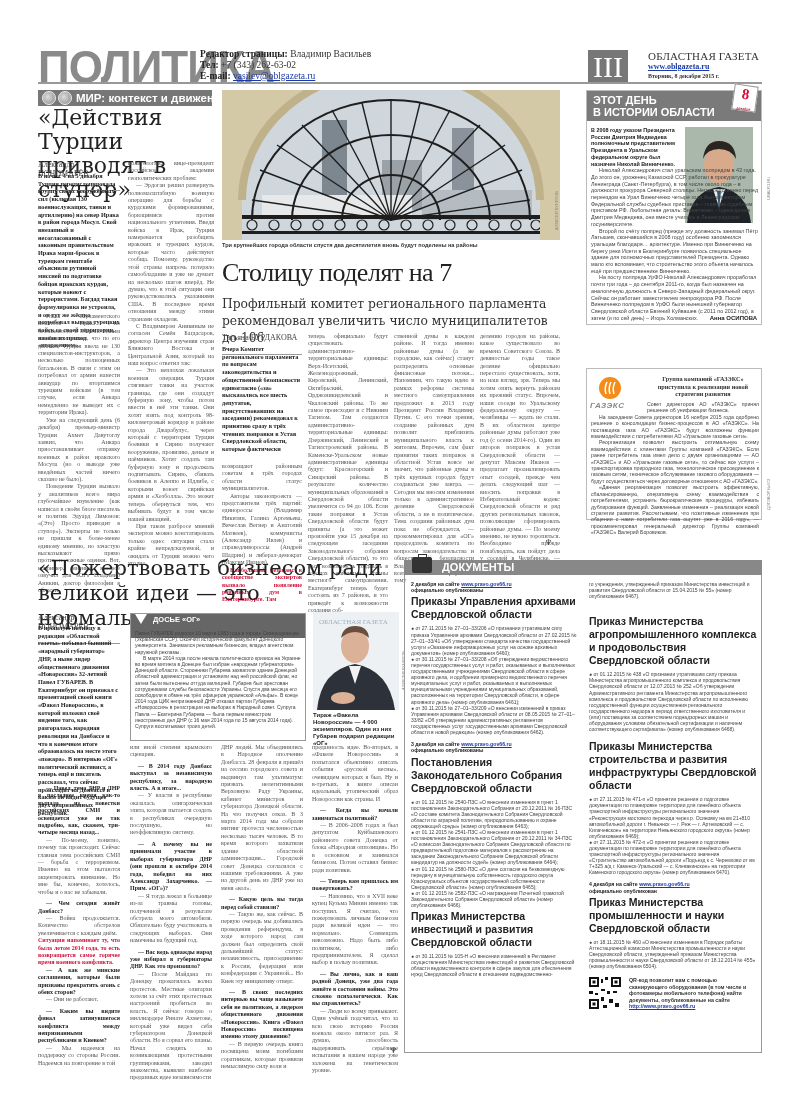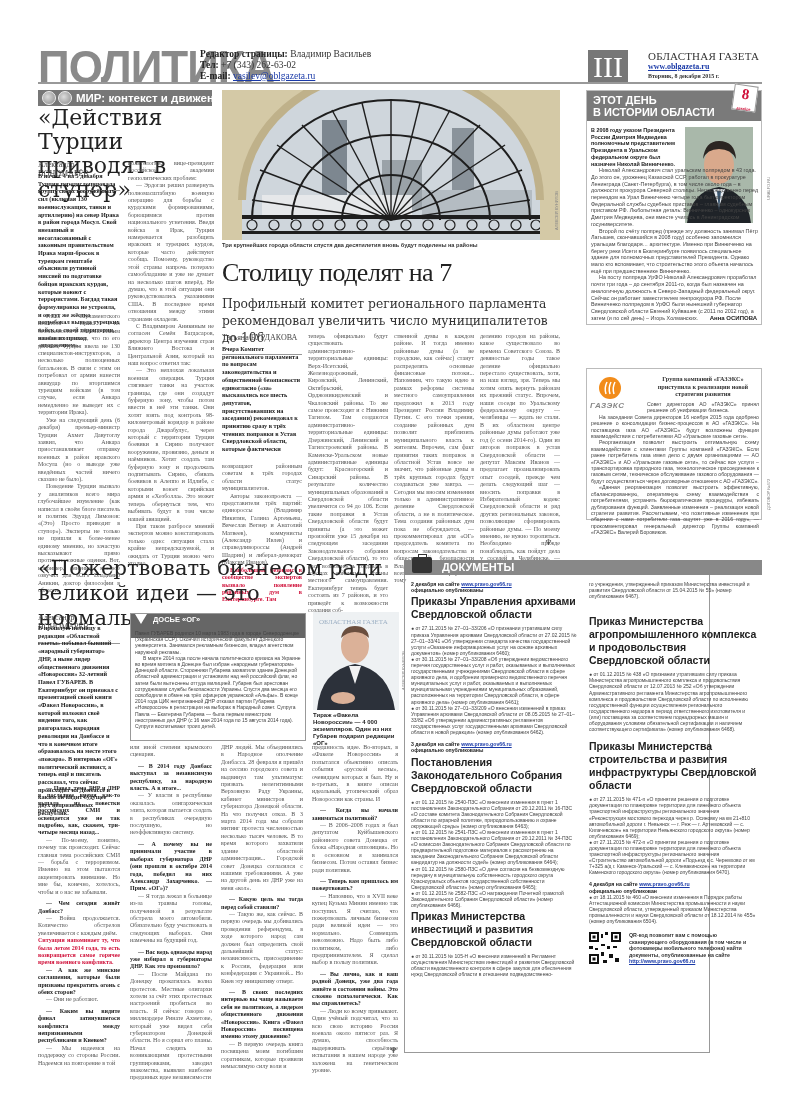--- a/index.html
+++ b/index.html
@@ -69,21 +69,21 @@
   #dossier-triangle { position: absolute; left: 4px; top: 0px; width: 0; height: 0; border-left: 6px solid transparent; border-right: 6px solid transparent; border-top: 10px solid #fff; }
   #dossier-text { position: absolute; left: 4px; top: 16px; width: 166px; font-family: "Liberation Sans", sans-serif; font-size: 5px; line-height: 6.2px; color: #444; }
   #dossier-text p { text-indent: 8px; }
   #gubarev-photo { left: 313px; top: 612px; width: 86px; height: 98px; background: linear-gradient(180deg, #eef2f5 0%, #e3e8ec 30%, #3a3f4a 70%, #2b2f38 100%); overflow: hidden; }
   #gubarev-caption { left: 313px; top: 712px; width: 86px; font-family: "Liberation Sans", sans-serif; font-weight: bold; font-size: 6px; line-height: 7px; color: #222; }
 
   
   #docs-header { left: 404px; top: 560px; width: 358px; height: 15px; background: #888; color: #fff; font-family: "Liberation Sans", sans-serif; font-weight: bold; font-size: 11px; line-height: 15px; padding-left: 38px; }
   #briefcase { position: absolute; left: 8px; top: -3px; width: 20px; height: 16px; background: #333; border-radius: 2px; }
   #briefcase::before { content: ""; position: absolute; left: 6px; top: -3px; width: 7px; height: 3px; border: 1px solid #333; border-bottom: none; }
-  #docs-box { left: 404px; top: 575px; width: 306px; height: 478px; border: 1px solid #999; border-top: none; }
+  #docs-box { left: 404px; top: 575px; width: 358px; height: 478px; border: 1px solid #999; border-top: none; }
   .doc-col { position: absolute; font-family: "Liberation Sans", sans-serif; }
   .doc-date { font-weight: bold; font-size: 5.2px; line-height: 6.2px; color: #222; }
   .doc-date a { color: #1a3aa8; text-decoration: underline; }
   .doc-title { font-weight: bold; font-size: 10.5px; line-height: 13px; color: #222; margin: 2px 0 4px 0; }
   .doc-item { font-size: 5px; line-height: 6.1px; color: #444; }
   #qr-text { font-family: "Liberation Sans", sans-serif; font-weight: bold; font-size: 5.3px; line-height: 6.4px; color: #333; }
   #qr-text a { color: #1a3aa8; text-decoration: underline; }
   .end-mark { font-size: 8px; color: #333; }
   .vert-credit { font-size: 4px; color: #888; transform: rotate(-90deg); transform-origin: left top; white-space: nowrap; font-family: "Liberation Sans", sans-serif; }
 </style>
@@ -337,20 +337,21 @@
   <div class="doc-col" style="left:184px; top:6px; width:168px;">
     <div class="doc-item">го учреждения, утвержденный приказом Министерства инвестиций и развития Свердловской области от 15.04.2015 № 55» (номер опубликования 6467).</div>
     <div class="doc-title" style="margin-top:16px">Приказ Министерства агропромышленного комплекса и продовольствия Свердловской области</div>
     <div class="doc-item">● <span>от 01.12.2015 № 438 «О признании утратившим силу приказа Министерства агропромышленного комплекса и продовольствия Свердловской области от 12.07.2013 № 252 «Об утверждении Административного регламента Министерства агропромышленного комплекса и продовольствия Свердловской области по исполнению государственной функции осуществления регионального государственного надзора в период ответственного изготовителя и (или) поставщика за соответствием поднадзорных машин и оборудования условиям обязательной сертификации и наличием соответствующего сертификата» (номер опубликования 6468).</span></div>
     <div class="doc-title" style="margin-top:8px">Приказы Министерства строительства и развития инфраструктуры Свердловской области</div>
     <div class="doc-item">● <span>от 27.11.2015 № 471-п «О принятии решения о подготовке документации по планировке территории для линейного объекта транспортной инфраструктуры регионального значения «Реконструкция мостового перехода через р. Осиновку на км 21+810 автомобильной дороги г. Невьянск — г. Реж — г. Артемовский — с. Килачевское» на территории Невьянского городского округа» (номер опубликования 6469);</span></div>
     <div class="doc-item">● <span>от 27.11.2015 № 472-п «О принятии решения о подготовке документации по планировке территории для линейного объекта транспортной инфраструктуры регионального значения «Строительство автомобильной дороги «Подъезд к с. Черемхово от км 7+325 а/д г. Каменск-Уральский — с. Клевакинское» на территории Каменского городского округа» (номер опубликования 6470).</span></div>
     <div style="height:6px"></div>
     <div class="doc-date"><span>4 декабря на сайте</span> <a>www.pravo.gov66.ru</a></div>
     <div class="doc-date">официально опубликован</div>
+    <div class="doc-title">Приказ Министерства промышленности и науки Свердловской области</div>
     <div class="doc-item">● <span>от 18.11.2015 № 460 «О внесении изменения в Порядок работы Аттестационной комиссии Министерства промышленности и науки Свердловской области, утвержденный приказом Министерства промышленности и науки Свердловской области от 18.12.2014 № 455» (номер опубликования 6504).</span></div>
     <div style="position:relative; height:40px; margin-top:8px;">
       <div style="position:absolute; left:0; top:0; width:32px; height:32px;">
         <svg width="32" height="32" viewBox="0 0 32 32">
           <rect width="32" height="32" fill="#fff"></rect>
           <rect x="0" y="0" width="10" height="10" fill="#111"></rect>
             <rect x="2" y="2" width="6" height="6" fill="#fff"></rect>
             <rect x="3.5" y="3.5" width="3" height="3" fill="#111"></rect>
           <rect x="22" y="0" width="10" height="10" fill="#111"></rect>
             <rect x="24" y="2" width="6" height="6" fill="#fff"></rect>

